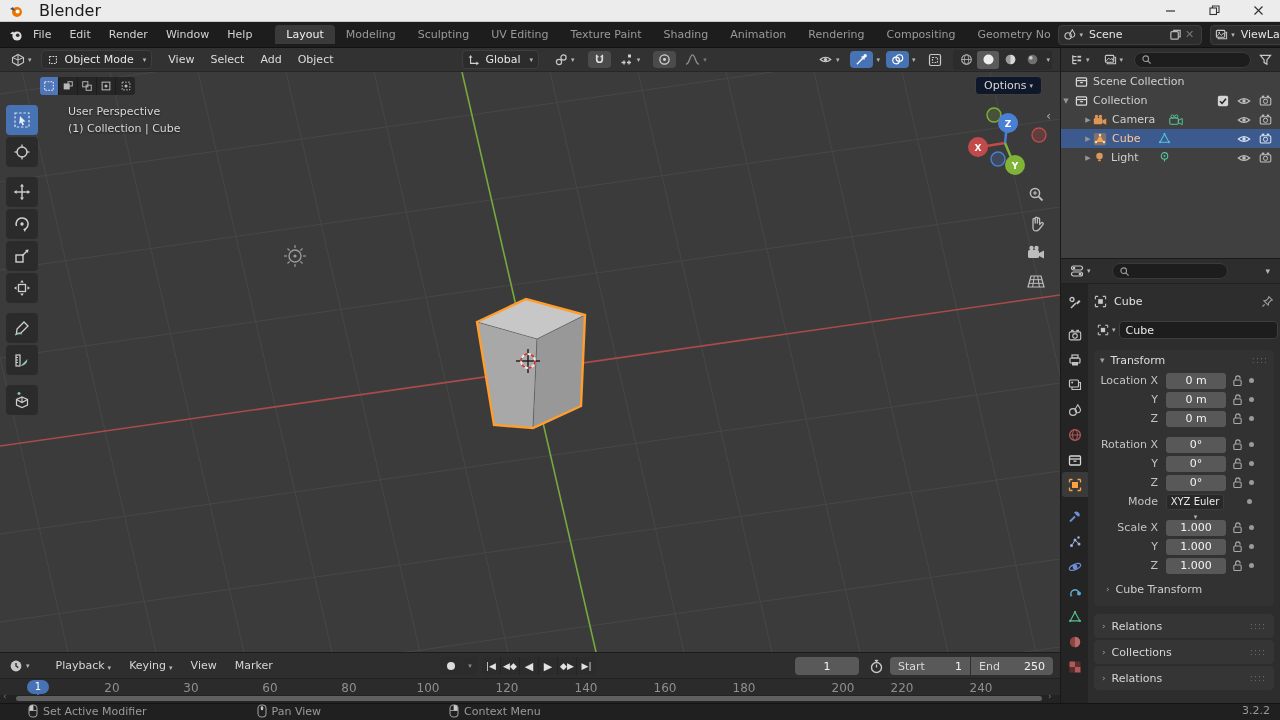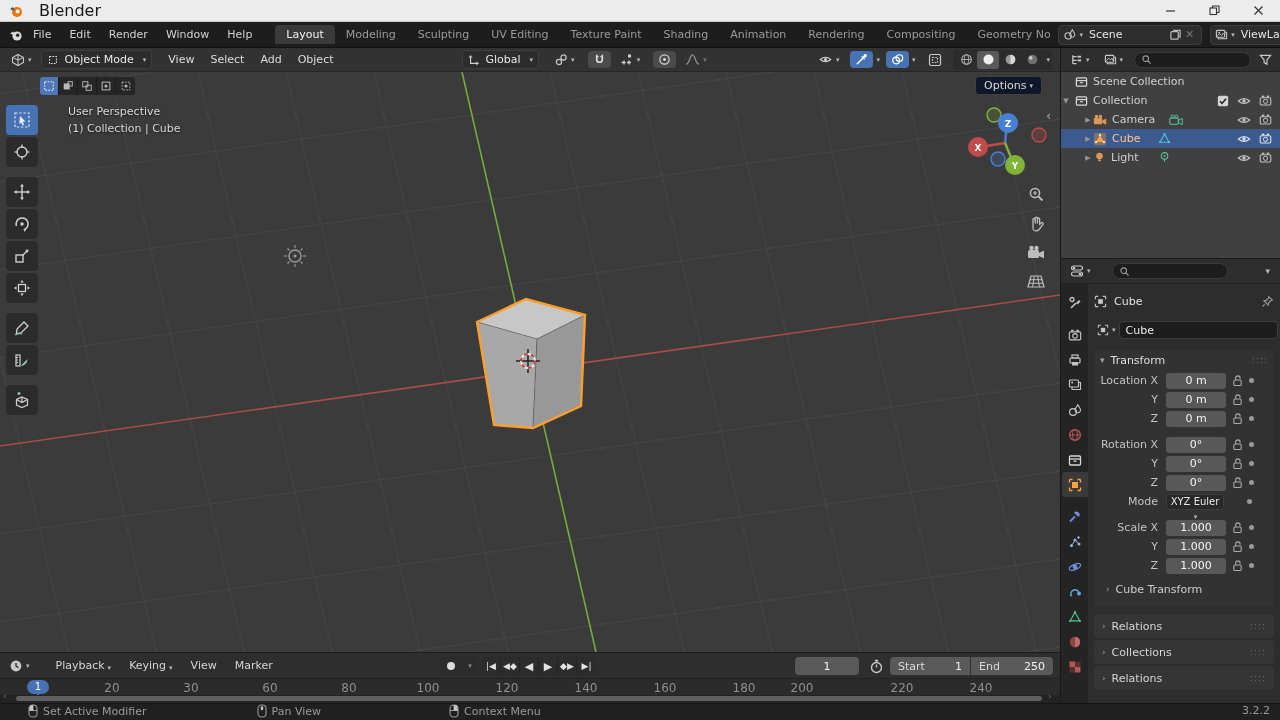--- a/index.html
+++ b/index.html
@@ -1025,21 +1025,21 @@
 <div id="ruler" class="abs">
   <span class="tick" style="left:112px">20</span>
   <span class="tick" style="left:191px">30</span>
   <span class="tick" style="left:270px">60</span>
   <span class="tick" style="left:349px">80</span>
   <span class="tick" style="left:428px">100</span>
   <span class="tick" style="left:507px">120</span>
   <span class="tick" style="left:586px">140</span>
   <span class="tick" style="left:665px">160</span>
   <span class="tick" style="left:744px">180</span>
-  <span class="tick" style="left:802px">200</span>
+  <span class="tick" style="left:843px">200</span>
   <span class="tick" style="left:902px">220</span>
   <span class="tick" style="left:981px">240</span>
   <div id="playline"></div>
   <div id="playhead">1</div>
 </div>
 <div id="scrollstrip" class="abs">
   <span class="scrollarrow" style="left:3px">‹</span>
   <div id="scrollbar"></div>
   <span class="scrollarrow" style="left:1048px">›</span>
 </div>

